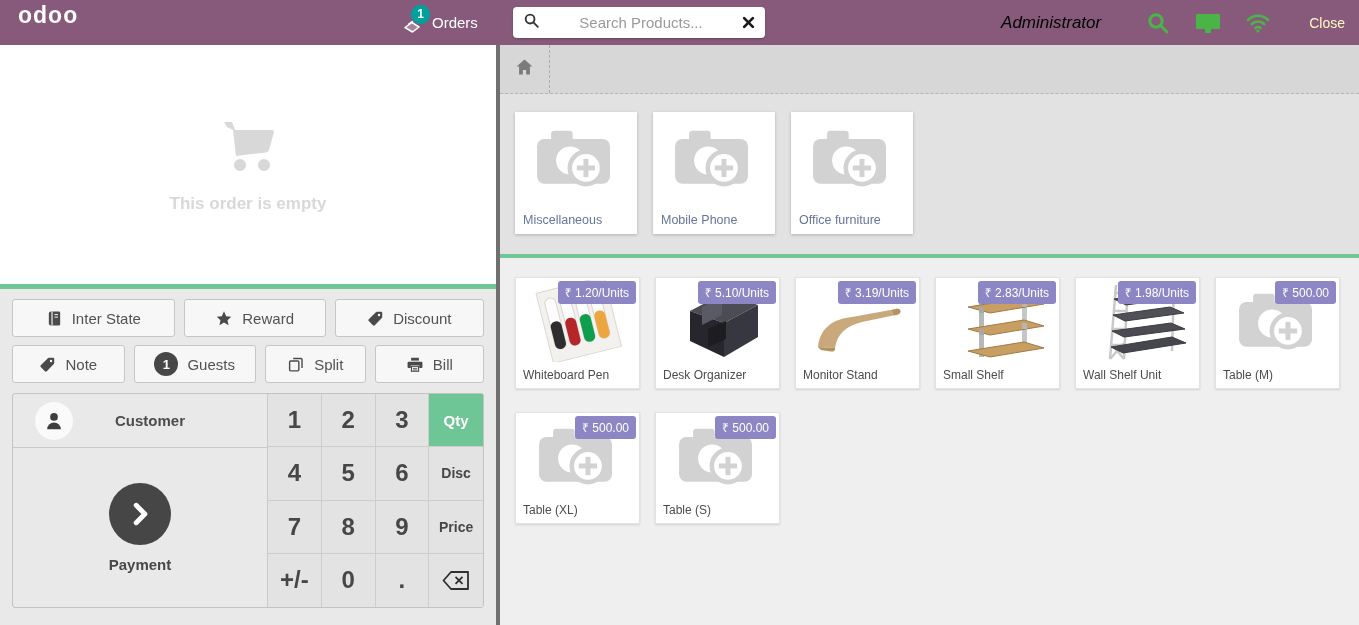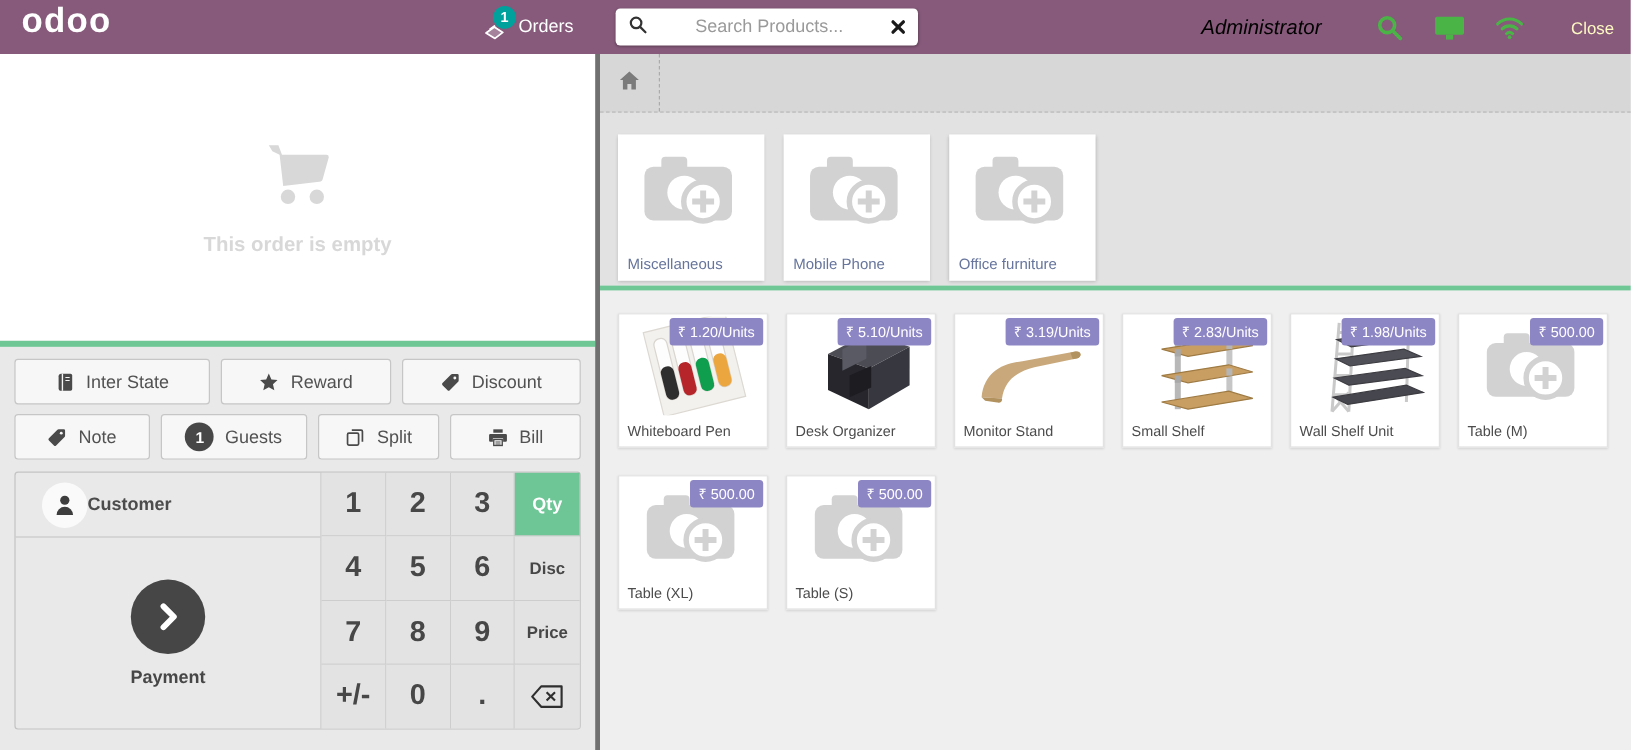--- a/index.html
+++ b/index.html
@@ -2,21 +2,21 @@
 <html><head>
 <meta charset="utf-8">
 <style>
   * { margin:0; padding:0; box-sizing:border-box; }
   html,body { width:1359px; height:625px; }
   body { position:relative; overflow:hidden; background:#efefef;
          font-family:"Liberation Sans", sans-serif; }
 
   
   .topbar { position:absolute; top:0; left:0; right:0; height:45px; background:#875a7b; z-index:5; }
-  .logo { position:absolute; left:18px; top:2px; font-size:29px; font-weight:bold; color:#fff; letter-spacing:1px; }
+  .logo { position:absolute; left:18px; top:2px; font-size:23px; font-weight:bold; color:#fff; letter-spacing:1px; }
   .orders-button { position:absolute; left:401px; top:0; height:45px; display:flex; align-items:center; gap:7px; color:#fff; cursor:pointer; }
   .orders-icon-wrap { position:relative; width:24px; height:26px; margin-top:6px; }
   .orders-badge { position:absolute; top:-9px; left:9px; min-width:21px; height:21px; border-radius:50%;
                   background:#00a09d; color:#fff; font-size:12px; font-weight:bold;
                   display:flex; align-items:center; justify-content:center; border:1px solid #875a7b; }
   .orders-label { font-size:15px; }
   .search-box { position:absolute; left:513px; top:7px; width:252px; height:31px; background:#fff; border-radius:4px;
                 display:flex; align-items:center; padding:0 10px; gap:8px; box-shadow:0 1px 2px rgba(0,0,0,.25); }
   .search-box svg { flex:0 0 auto; }
   .search-input { flex:1; border:none; outline:none; font-size:15px; color:#555; background:transparent; min-width:0;
@@ -43,21 +43,21 @@
   .row1 .action-button:nth-child(1){flex:1.09} .row1 .action-button:nth-child(2){flex:0.95} .row1 .action-button:nth-child(3){flex:1}
   .row2 .action-button:nth-child(1){flex:1.03} .row2 .action-button:nth-child(2){flex:1.12}
   .row2 .action-button:nth-child(3){flex:0.92} .row2 .action-button:nth-child(4){flex:1}
   .guests-badge { width:24px; height:24px; border-radius:50%; background:#474747; color:#fff;
                   font-size:13px; font-weight:bold; display:flex; align-items:center; justify-content:center; }
   .pads { display:flex; margin-top:10px; height:215px; border:1px solid #c3c3c3; border-radius:3px; }
   .customer-pane { width:255px; border-right:1px solid #c9c9c9; display:flex; flex-direction:column; }
   .customer-button { height:54px; border-bottom:1px solid #c9c9c9; display:flex; align-items:center; cursor:pointer; }
   .avatar { width:38px; height:38px; border-radius:50%; background:#fafafa; margin-left:22px;
             display:flex; align-items:center; justify-content:center; }
-  .customer-label { flex:1; text-align:left; margin-right:40px; font-size:15px; font-weight:bold; color:#4c4c4c; }
+  .customer-label { flex:1; text-align:center; margin-right:40px; font-size:15px; font-weight:bold; color:#4c4c4c; }
   .payment-button { flex:1; display:flex; flex-direction:column; align-items:center; justify-content:center; gap:11px; cursor:pointer; }
   .payment-circle { width:62px; height:62px; border-radius:50%; background:#464646;
                     display:flex; align-items:center; justify-content:center; }
   .payment-label { font-size:15px; font-weight:bold; color:#474747; }
   .numpad { flex:1; display:grid; grid-template-columns:repeat(4,1fr); grid-template-rows:repeat(4,1fr); }
   .numpad-key { border-right:1px solid #cdcdcd; border-bottom:1px solid #cdcdcd; background:#e3e3e3;
                 display:flex; align-items:center; justify-content:center;
                 font-size:24px; font-weight:bold; color:#474747; cursor:pointer; }
   .numpad-key:nth-child(4n) { border-right:none; }
   .numpad-key:nth-child(n+13) { border-bottom:none; }
@@ -65,21 +65,21 @@
   .numpad-key.active { background:#6ec696; color:#fff; font-size:15px; }
   .numpad-key svg { color:#2f2f2f; }
 
   .panel-divider { position:absolute; top:45px; bottom:0; left:496px; width:4px; background:#707070; z-index:4; }
 
   
   .right-panel { position:absolute; top:45px; left:500px; right:0; bottom:0; background:#efefef; }
   .breadcrumb { height:49px; background:#d7d7d7; border-bottom:1px dashed #b5b5b5; display:flex; }
   .home-button { width:50px; border-right:1px dashed #ababab; display:flex; align-items:center; justify-content:center;
                  color:#7b7b7b; cursor:pointer; }
-  .categories { background:#e2e2e2; padding:18px 15px 4px; display:flex; gap:16px; }
+  .categories { background:#e2e2e2; padding:18px 15px 20px; display:flex; gap:16px; }
   .category-tile { width:122px; height:122px; background:#fff; box-shadow:0 1px 3px rgba(0,0,0,.22);
                    position:relative; cursor:pointer; }
   .category-image { position:absolute; top:12px; left:50%; transform:translateX(-50%); }
   .category-name { position:absolute; bottom:7px; left:8px; font-size:12.5px; color:#67759c; white-space:nowrap; }
   .green-line-right { height:4px; background:#6ec795; }
   .products { padding:19px 15px; display:flex; flex-wrap:wrap; gap:23px 15px; }
   .product-card { width:125px; height:112px; background:#fff; border:1px solid #e2e2e2;
                   box-shadow:0 1px 2px rgba(0,0,0,.12); position:relative; cursor:pointer; overflow:hidden; }
   .product-image { height:86px; display:flex; align-items:center; justify-content:center; }
   .price-badge { position:absolute; top:3px; right:3px; background:#8d86c4; color:#fff;

